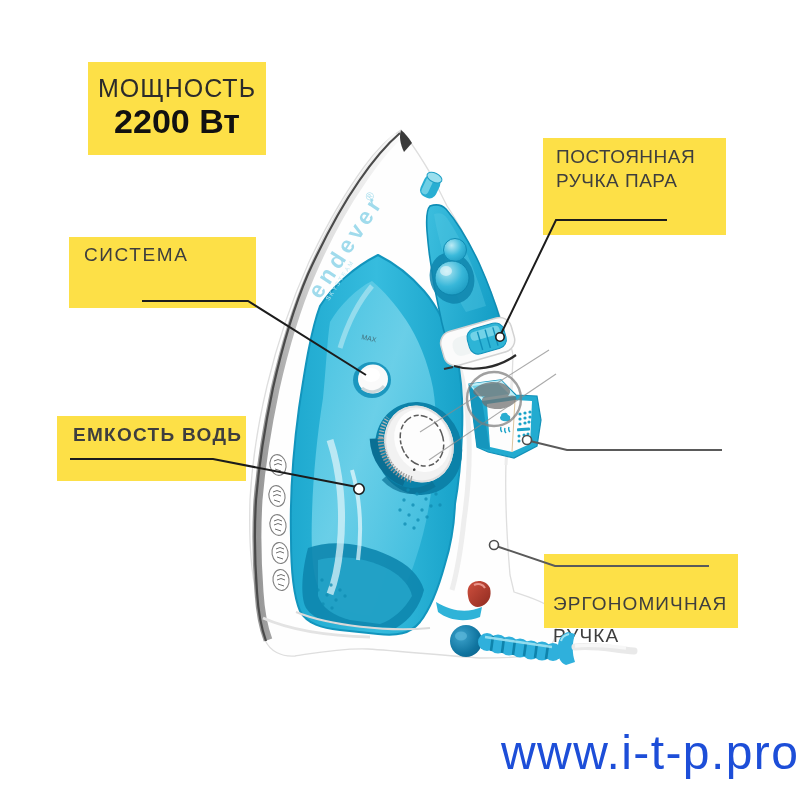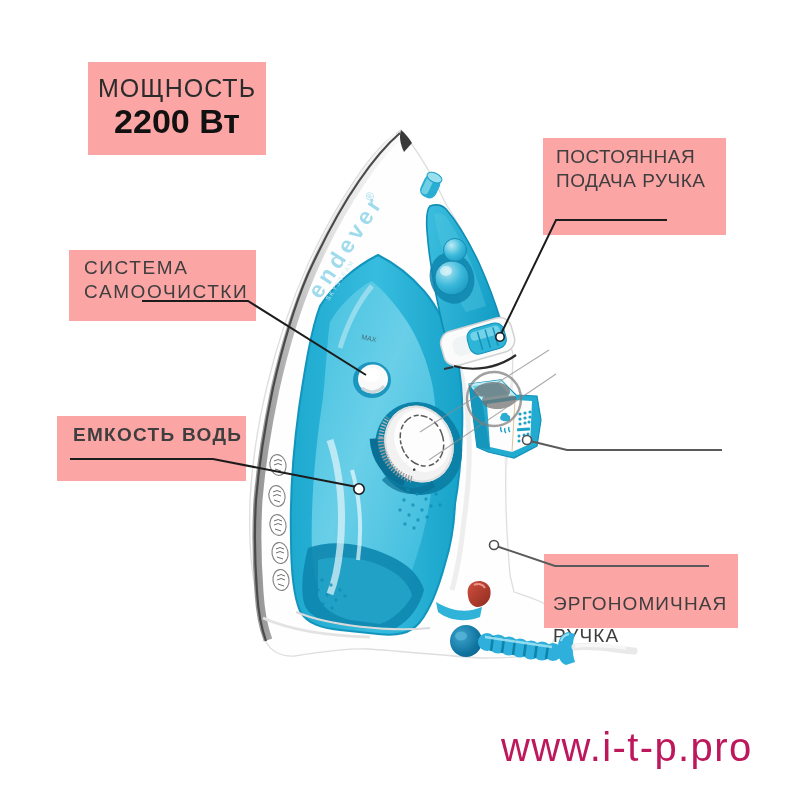--- a/index.html
+++ b/index.html
@@ -1,18 +1,18 @@
 <!DOCTYPE html>
 <html><head>
 <meta charset="utf-8">
 <style>
   html,body{margin:0;padding:0;background:#fff;}
   #page{position:relative;width:800px;height:800px;background:#fff;overflow:hidden;
         font-family:"Liberation Sans", sans-serif;}
-  .box{position:absolute;background:#fca5a5;color:#3b3b3b;}
+  .box{position:absolute;background:#fde047;color:#3b3b3b;}
   .lbl{line-height:24px;letter-spacing:0.5px;font-size:19px;color:#3e3e3e;white-space:nowrap;}
   svg{position:absolute;left:0;top:0;}
 </style>
 </head>
 <body>
 <div id="page">
 <svg width="800" height="800" viewBox="0 0 800 800">
 <defs>
   <linearGradient id="tankG" x1="0" y1="0" x2="1" y2="0">
     <stop offset="0" stop-color="#1ea9cf"></stop>
@@ -283,32 +283,31 @@
   <circle cx="494" cy="545" r="4.5"></circle>
 </g>
 </svg>
 
 <div class="box" style="left:88px;top:62px;width:178px;height:93px;"></div>
 <div style="position:absolute;left:88px;top:74px;width:178px;text-align:center;color:#2b2b2b;font-size:25px;letter-spacing:1px;">МОЩНОСТЬ</div>
 <div style="position:absolute;left:88px;top:102px;width:178px;text-align:center;color:#111;font-size:34px;font-weight:bold;">2200 Вт</div>
 
 <div class="box lbl" style="left:543px;top:138px;width:183px;height:97px;padding-top:7px;box-sizing:border-box;">
   <div style="padding-left:13px;">ПОСТОЯННАЯ</div>
-  <div style="padding-left:13px;">ПОДАЧА РУЧКА</div>
-</div>
-
-<div class="box lbl" style="left:69px;top:250px;width:187px;height:71px;padding-top:6px;box-sizing:border-box;letter-spacing:1.6px;">
+  <div style="padding-left:13px;">РУЧКА ПАРА</div>
+</div>
+
+<div class="box lbl" style="left:69px;top:237px;width:187px;height:71px;padding-top:6px;box-sizing:border-box;letter-spacing:1.6px;">
   <div style="padding-left:15px;">СИСТЕМА</div>
-  <div style="padding-left:15px;">САМООЧИСТКИ</div>
 </div>
 
 <div class="box lbl" style="left:57px;top:416px;width:189px;height:65px;padding-top:7px;box-sizing:border-box;letter-spacing:1.3px;font-weight:bold;">
   <div style="padding-left:16px;">ЕМКОСТЬ ВОДЬ</div>
 </div>
 
 
 <div class="box lbl" style="left:544px;top:554px;width:194px;height:74px;padding-top:14px;box-sizing:border-box;letter-spacing:1.1px;">
   <div style="padding-left:9px;margin-top:24px;">ЭРГОНОМИЧНАЯ</div>
   <div style="padding-left:9px;margin-top:8px;">РУЧКА</div>
 </div>
 
-<div style="position:absolute;left:501px;top:725px;font-size:40px;color:#be185d;letter-spacing:1.4px;">www.i-t-p.pro</div>
+<div style="position:absolute;left:501px;top:725px;font-size:48px;color:#1d4ed8;letter-spacing:1.4px;">www.i-t-p.pro</div>
 </div>
 
 </body></html>

